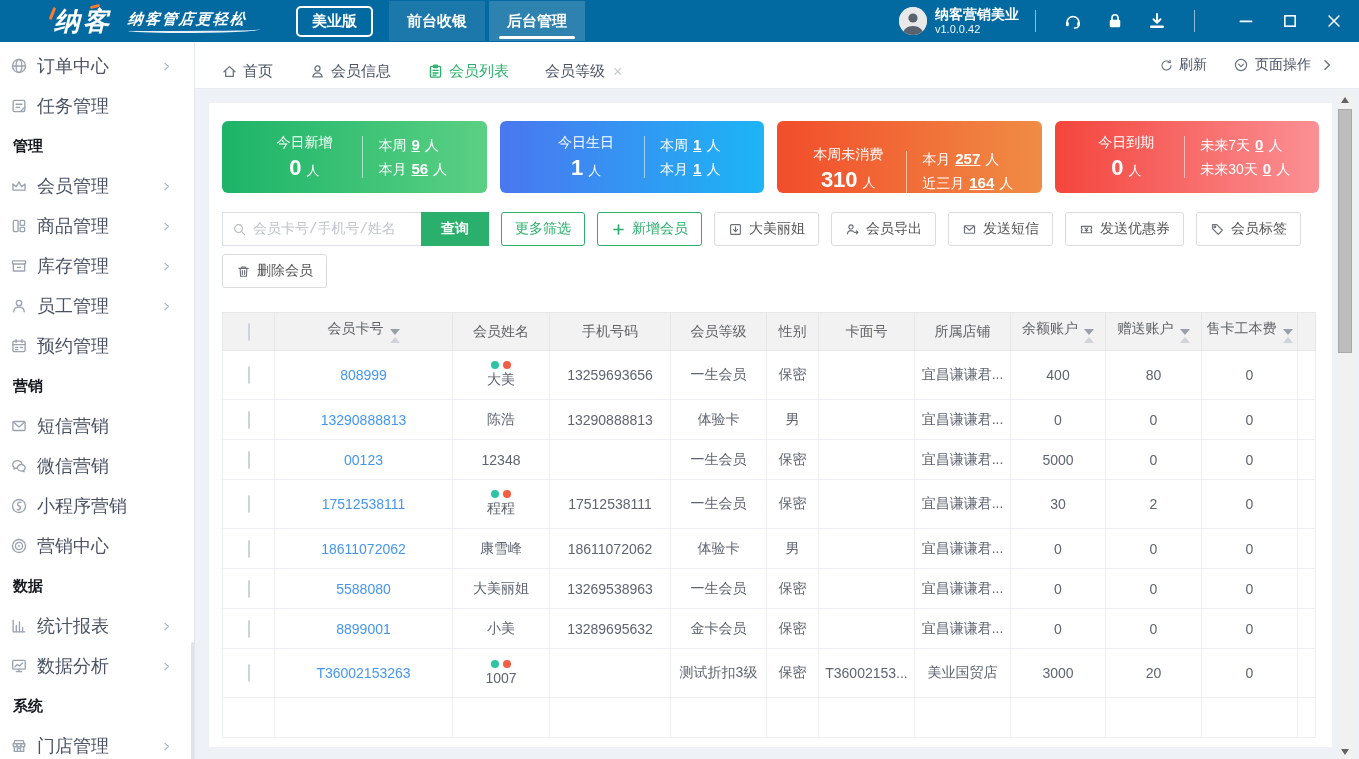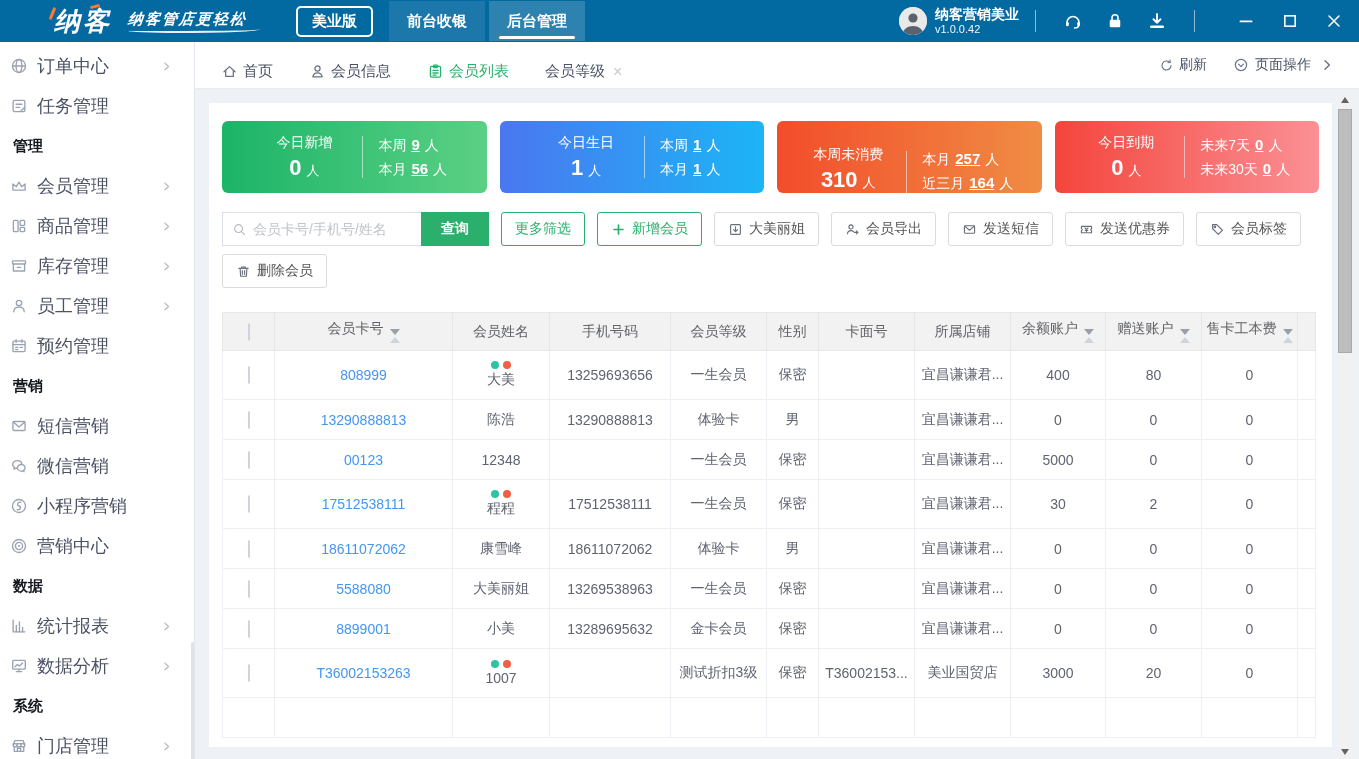--- a/index.html
+++ b/index.html
@@ -68,21 +68,21 @@
   .stat-card { width:265px; height:72px; border-radius:6px; color:#fff; display:flex; align-items:center; justify-content:center; }
   .sc-left { min-width:86px; text-align:center; }
   .sc-title { font-size:14px; }
   .sc-valrow { margin-top:3px; font-size:13px; }
   .sc-valrow b { font-size:22px; font-weight:700; margin-right:5px; }
   .sc-div { width:1px; height:42px; background:rgba(255,255,255,.55); margin:0 15px; flex:none; }
   .sc-right { display:flex; flex-direction:column; gap:5px; font-size:14px; }
   .sc-detail b { font-size:15px; text-decoration:underline; margin:0 5px; }
 
   
-  .toolbar1 { display:flex; margin-top:19px; align-items:center; }
+  .toolbar1 { display:flex; margin-top:19px; align-items:center;font-family:Liberation Mono, monospace; }
   .searchbox { display:flex; height:34px; }
   .search-field { width:199px; border:1px solid #dcdfe6; border-right:none; display:flex; align-items:center; padding:0 9px; background:#fff; }
   .search-field .icn { width:15px; height:15px; color:#b6bac2; margin-right:6px; flex:none; }
   .search-field input { border:none; outline:none; width:100%; font-size:14px; color:#333; font-family:inherit; }
   .search-field input::placeholder { color:#c0c4cc; }
   .search-btn { width:68px; background:#2ab06c; color:#fff; font-size:14px; font-weight:600; border:none; cursor:pointer; font-family:inherit; }
   .btn { height:34px; display:inline-flex; align-items:center; padding:0 13px; font-size:14px; border-radius:3px; margin-left:12px; background:#fff; cursor:pointer; font-family:inherit; }
   .btn.default { border:1px solid #dcdcdc; color:#555; }
   .btn.default .icn { color:#6a6f78; }
   .btn.green-outline { border:1px solid #2ab06c; color:#2ab06c; }

